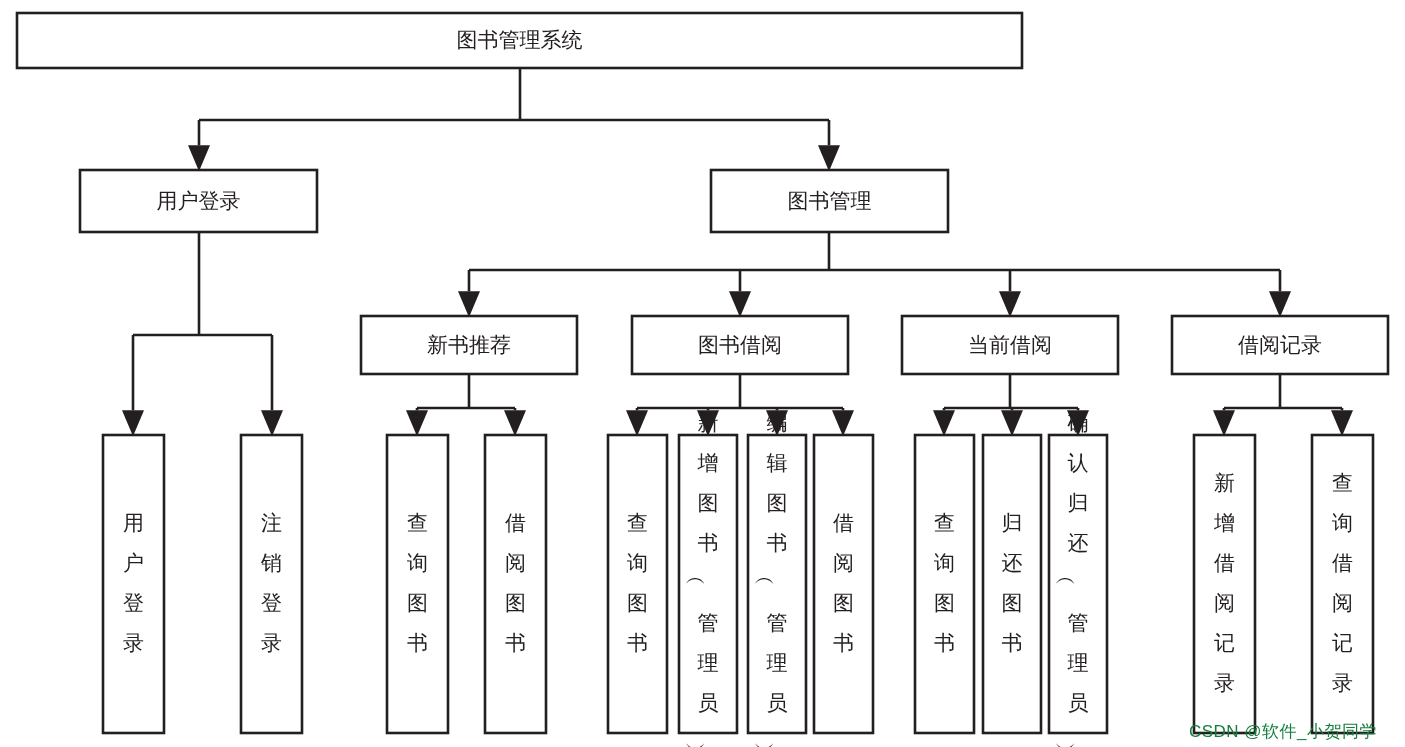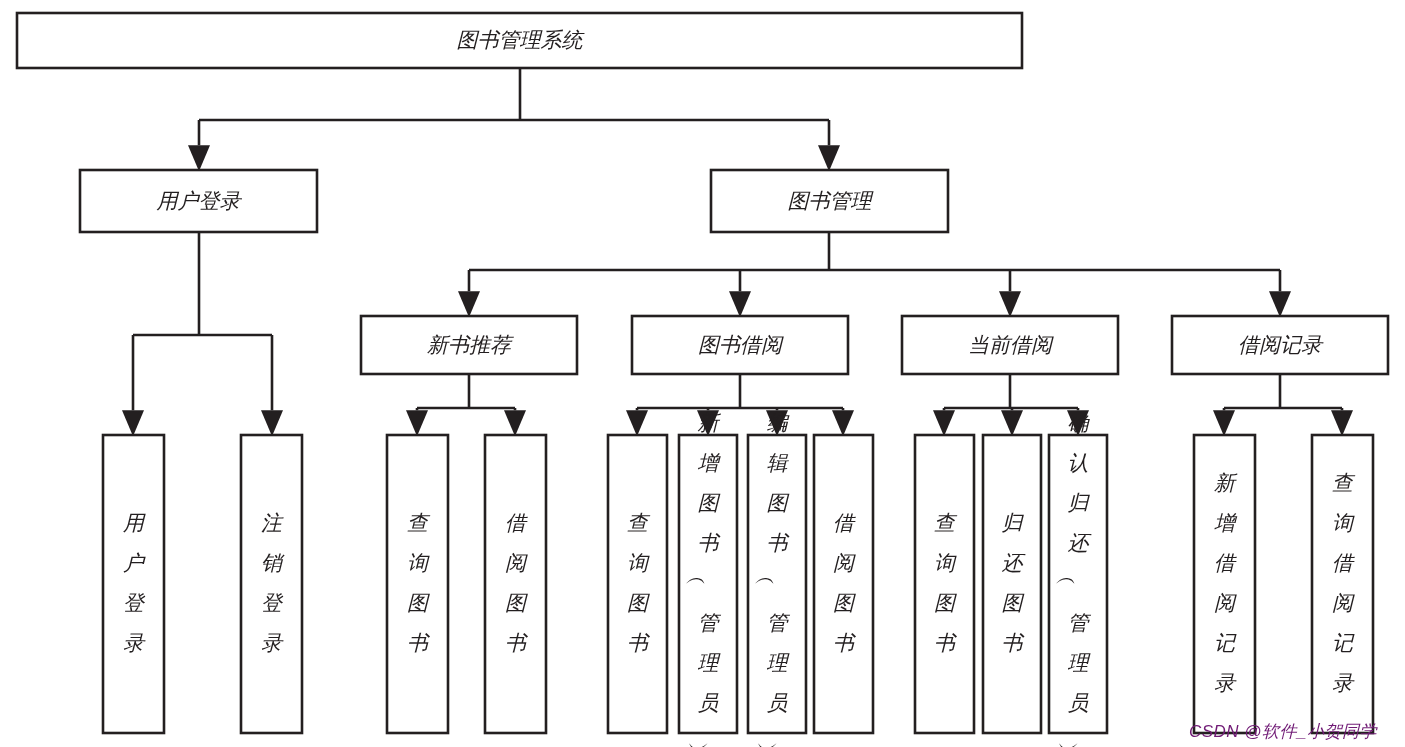--- a/index.html
+++ b/index.html
@@ -11,21 +11,20 @@
     width: 1405px;
     height: 747px;
     font-family: "Liberation Sans", "DejaVu Sans", sans-serif;
     overflow: hidden;
   }
   #diagram-root {
     position: relative;
     width: 1385px;
     height: 747px;
     background: #ffffff;
-    font-style: italic;
   }
   svg.diagram-canvas {
     position: absolute;
     left: 0;
     top: 0;
     width: 1405px;
     height: 747px;
   }
   .node-box {
     fill: #ffffff;
@@ -52,21 +51,21 @@
   }
   .arrow-head {
     fill: #231f20;
   }
   .watermark-text {
     position: absolute;
     right: 8px;
     bottom: 4px;
     font-family: "Liberation Sans", "DejaVu Sans", sans-serif;
     font-size: 17px;
-    color: #701a75;
+    color: #15803d;
     letter-spacing: 0.5px;
     white-space: nowrap;
     user-select: none;
   }
 </style>
 </head>
 <body>
 
 <div id="diagram-root">
   <svg class="diagram-canvas" viewBox="0 0 1405 747" xmlns="http://www.w3.org/2000/svg">

